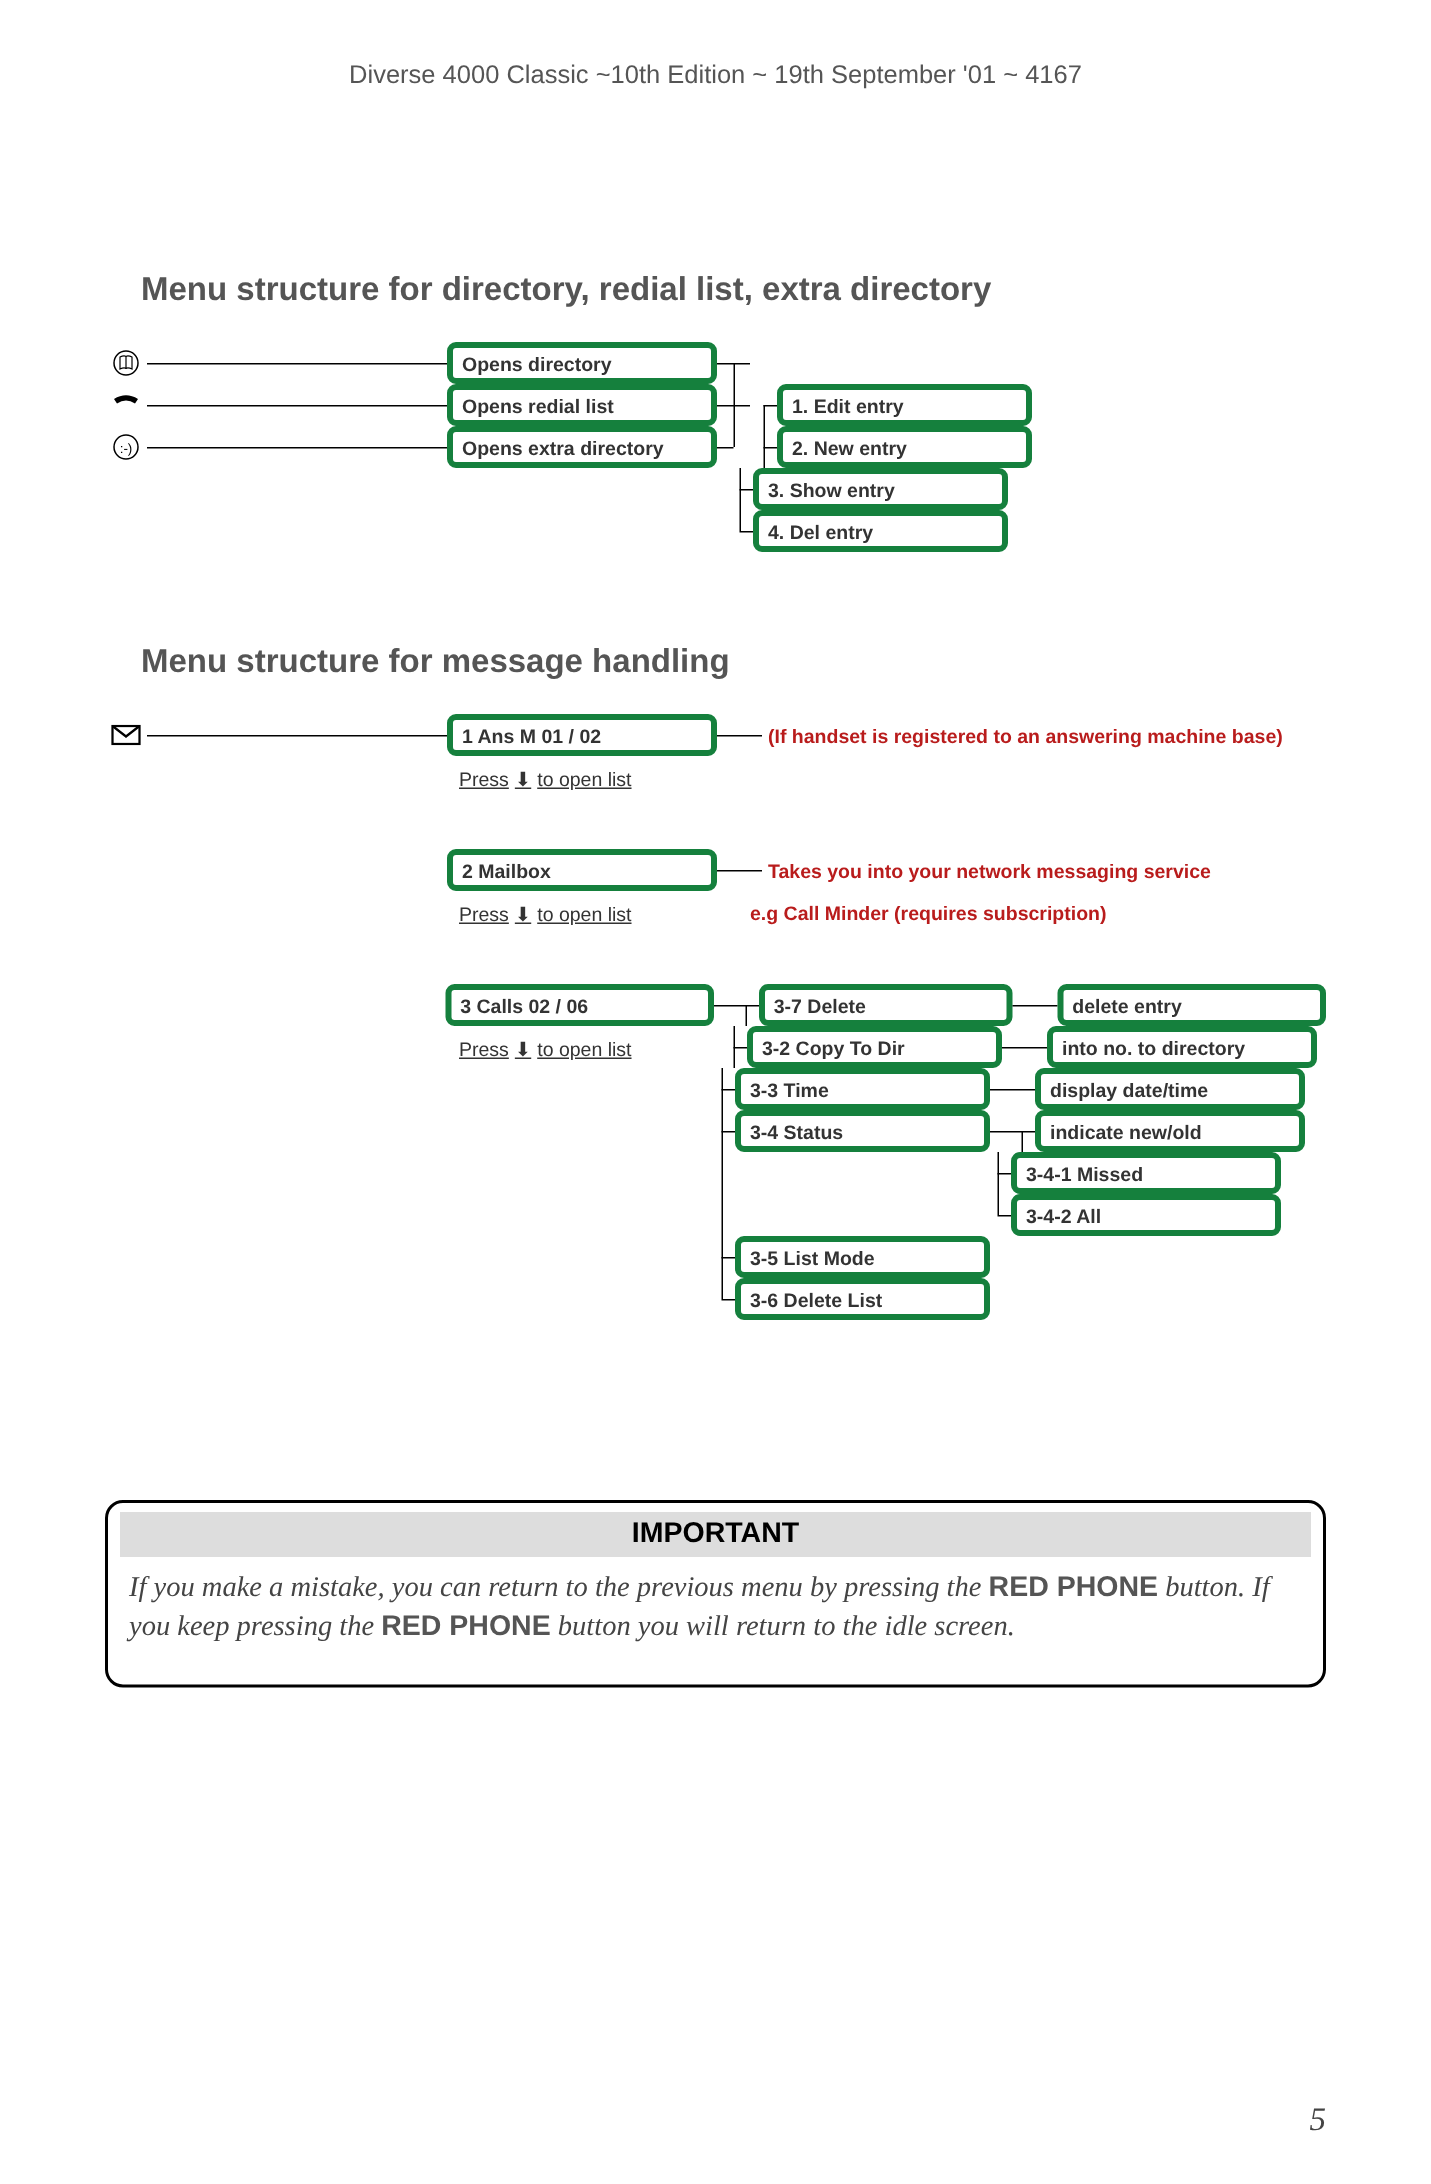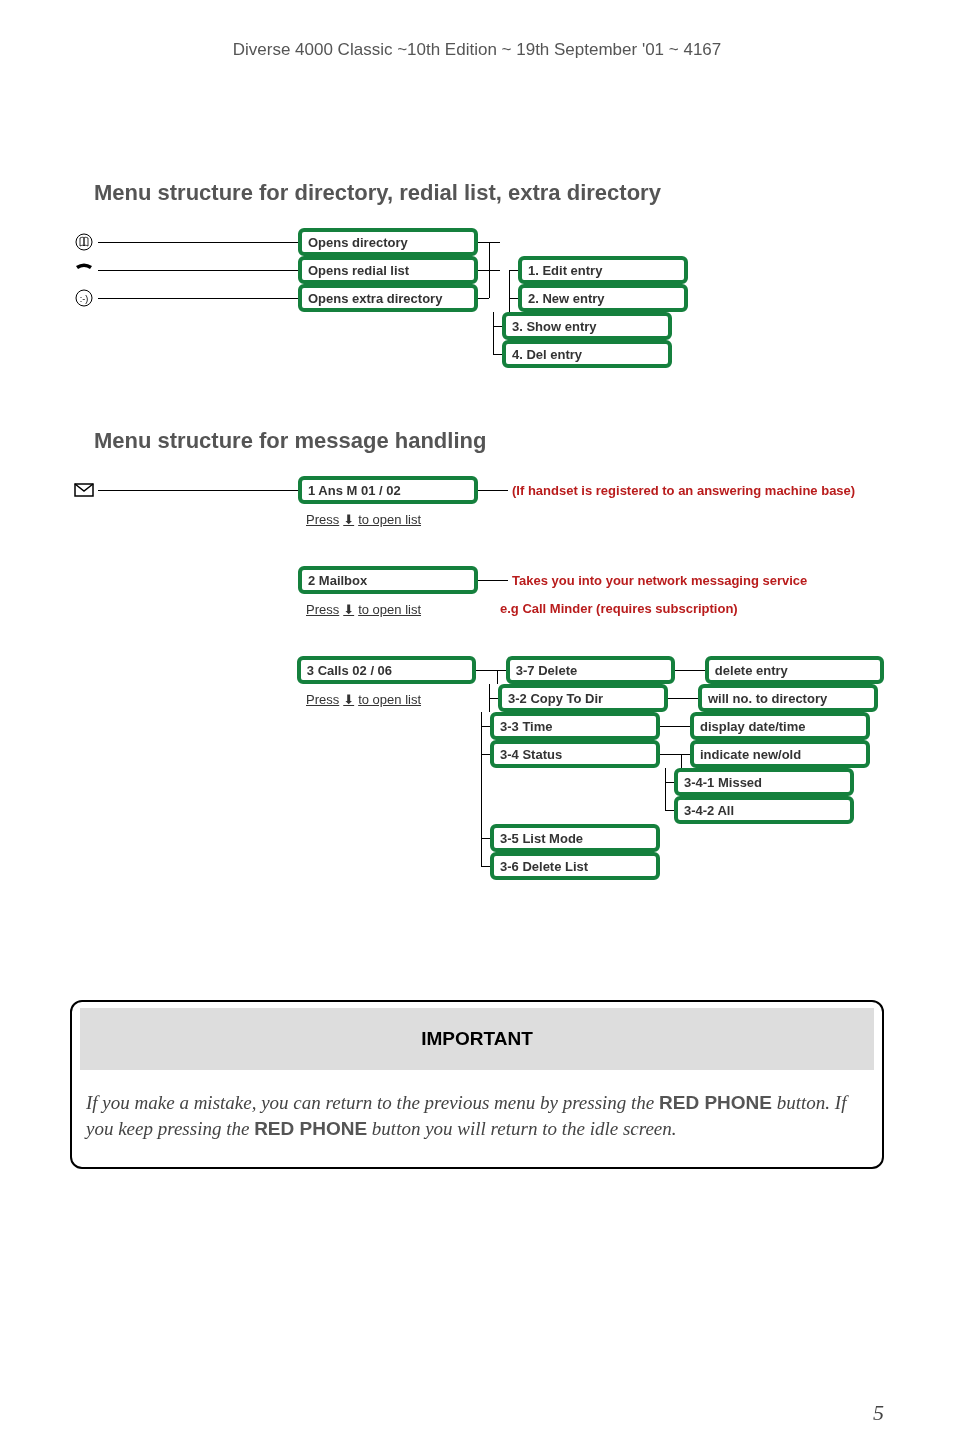--- a/index.html
+++ b/index.html
@@ -117,22 +117,22 @@
   .important-box {
     border: 2px solid #000;
     border-radius: 12px;
     margin-top: 120px;
   }
   .important-title {
     background: #ddd;
     text-align: center;
     font-weight: bold;
     font-size: 19px;
-    padding: 20px 0;
-    margin: 6px 8px 12px 8px;
+    padding: 4px 0;
+    margin: 6px 8px 0 8px;
   }
   .important-body {
     padding: 8px 14px 26px 14px;
     font-size: 19px;
     font-style: italic;
     font-family: Georgia, 'Times New Roman', serif;
     color: #444;
     line-height: 1.35;
   }
   .important-body .kw {
@@ -310,21 +310,21 @@
         <span>Press</span>
         <span class="down-arrow">⬇</span>
         <span>to open list</span>
       </div>
       <div class="conn-col">
           <div class="vfull"></div>
           <div class="hmid"></div>
         </div>
       <div class="mbox" style="width:150px">3-2 Copy To Dir</div>
       <div class="hline" style="width:30px"></div>
-      <div class="mbox" style="width:160px">will no. to directory</div>
+      <div class="mbox" style="width:160px">into no. to directory</div>
     </div>
     <div class="tree-row">
       <div class="icon-slot"></div>
         <div style="width:200px"></div>
         <div style="width:174px"></div>
       <div class="conn-col">
           <div class="vfull"></div>
           <div class="hmid"></div>
         </div>
       <div class="mbox" style="width:150px">3-3 Time</div>

